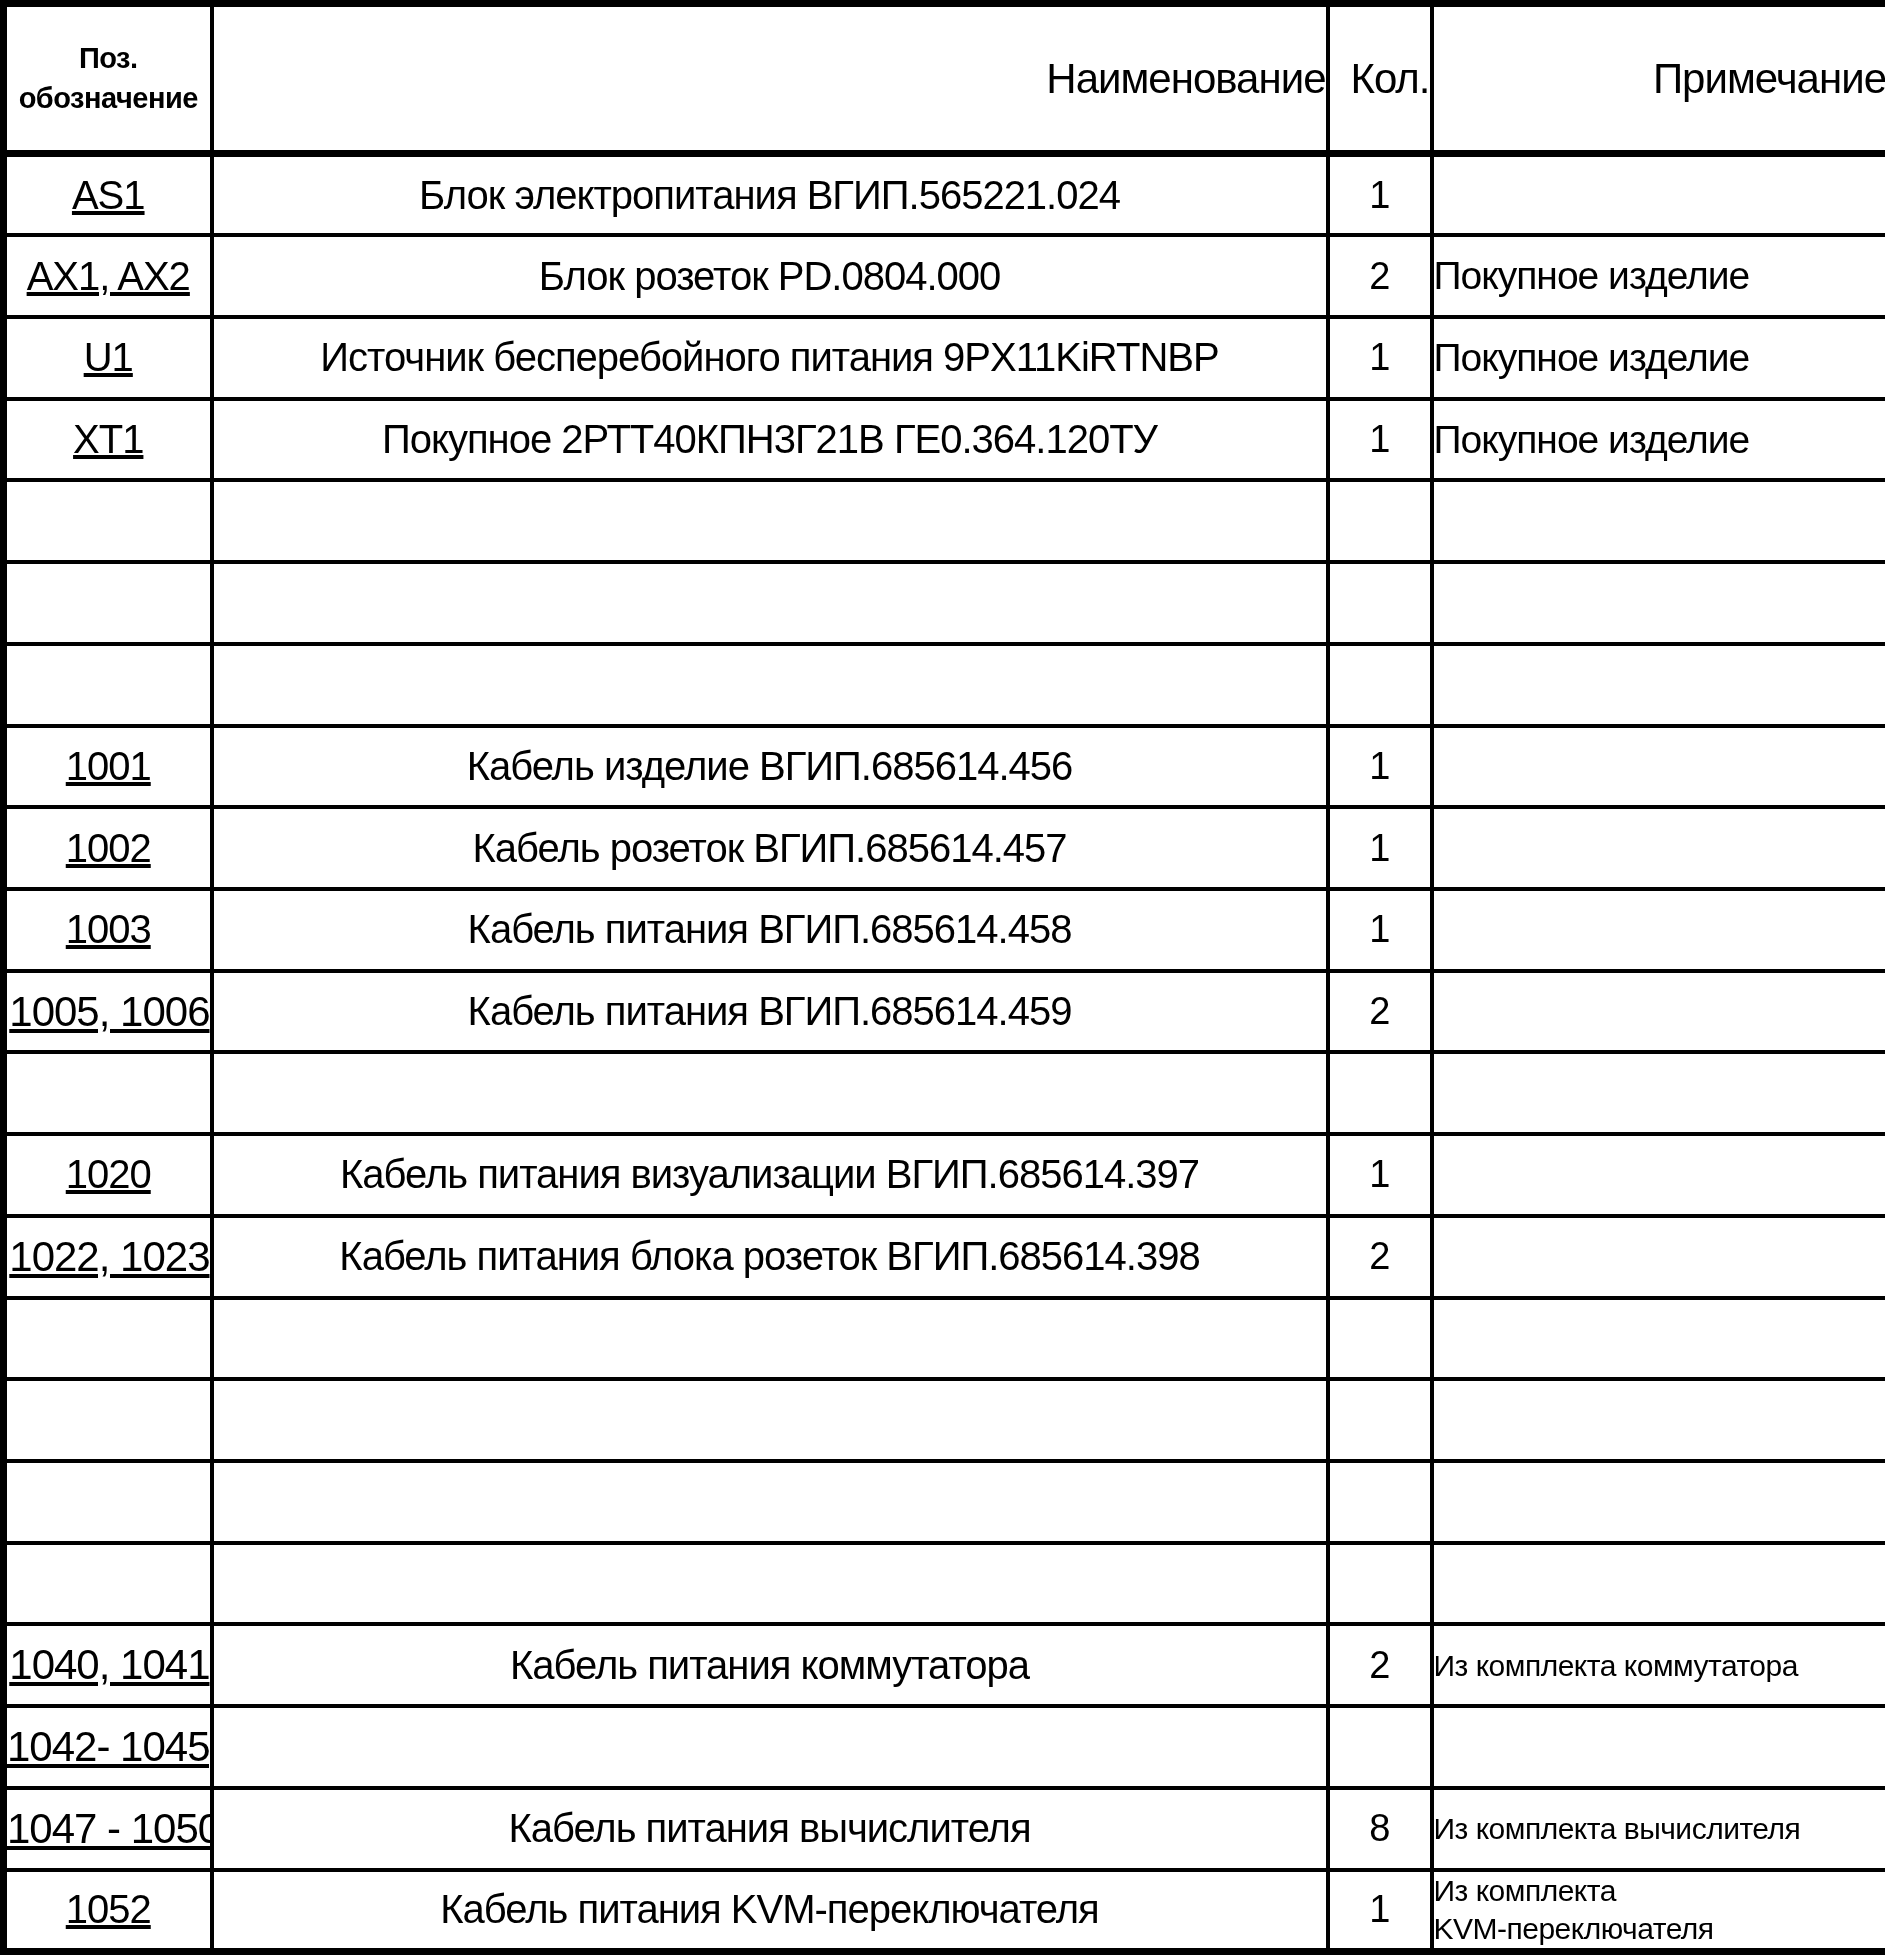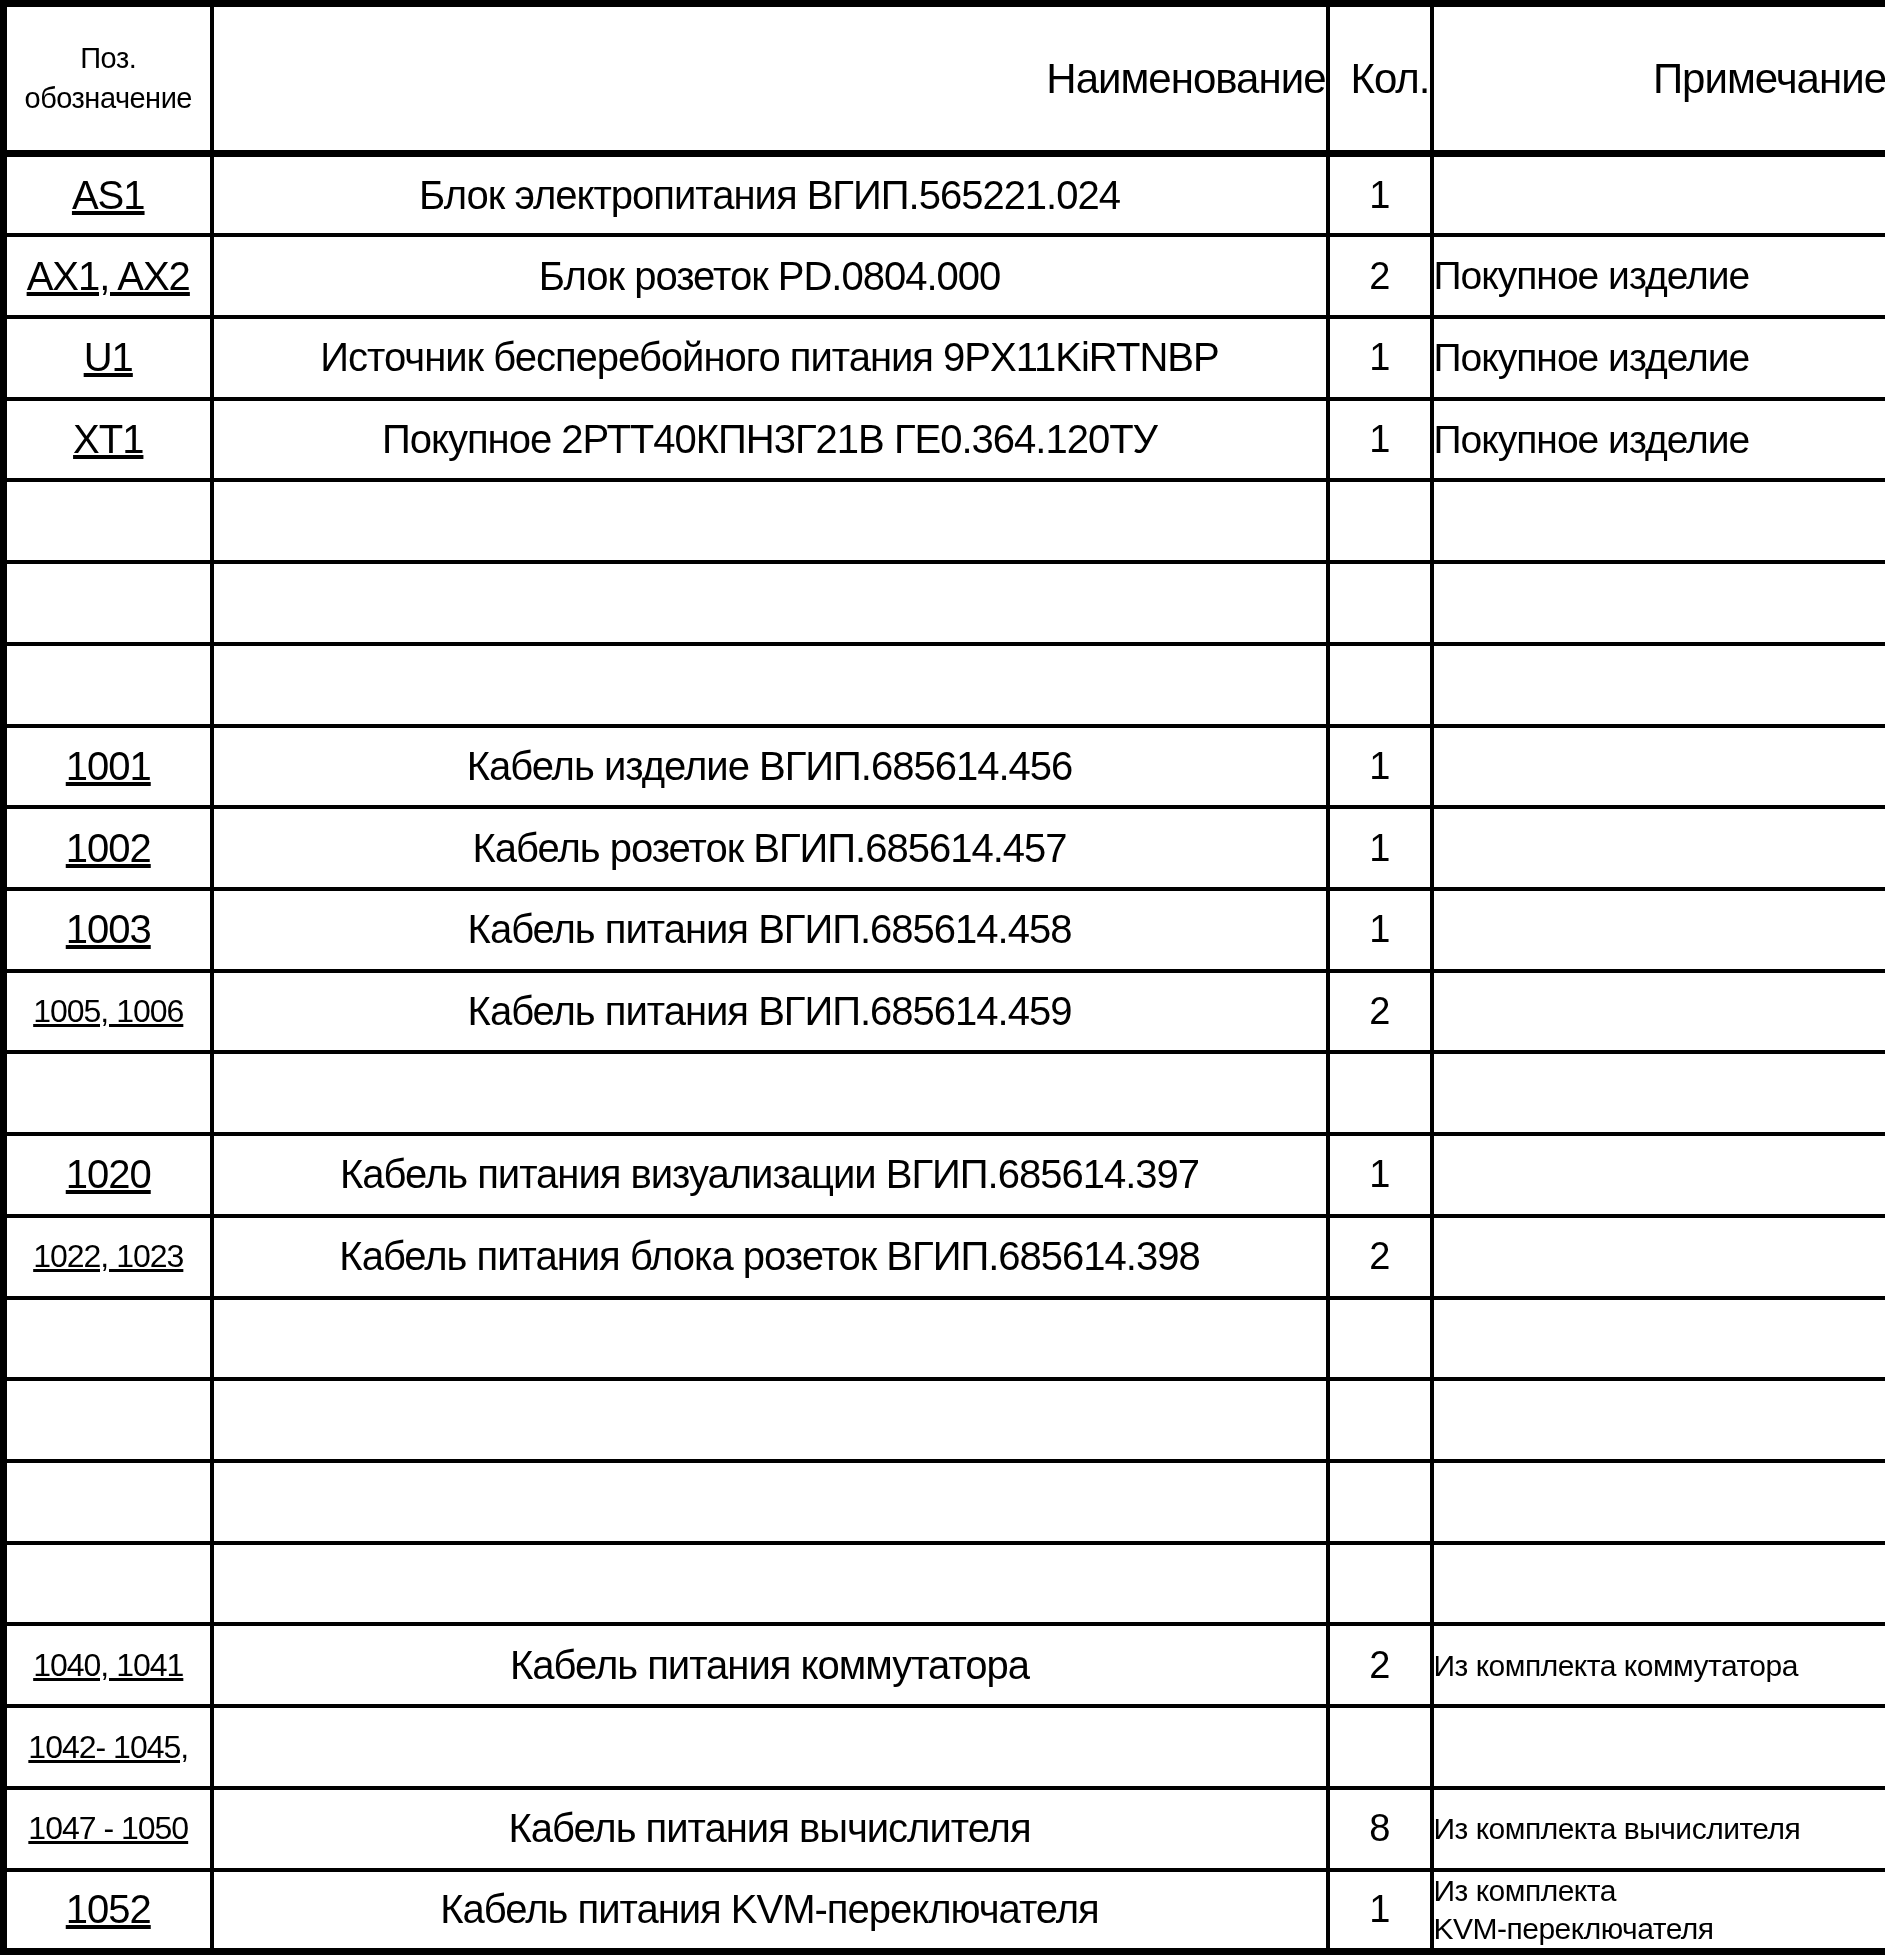--- a/index.html
+++ b/index.html
@@ -37,38 +37,39 @@
   
   table.spec { border: 7px solid #000000; }
   table.spec thead th { border-bottom: 7px solid #000000; height: 143px; }
 
   thead th.h-pos {
     font-size: 29px;
     line-height: 1.35;
     text-align: center;
     white-space: pre-line;
     letter-spacing: -0.5px;
+    font-weight: bold;
   }
   thead th.h-name, thead th.h-qty, thead th.h-note {
     font-size: 42px;
     text-align: right;
     letter-spacing: -1px;
     white-space: nowrap;
   }
 
   tbody tr { height: 81px; }
 
   td.pos {
     font-size: 40px;
     text-align: center;
     letter-spacing: -1px;
     white-space: nowrap;
     text-decoration: underline;
   }
-  td.pos.small-pos { font-size: 32px; letter-spacing: -1px; }
+  td.pos.small-pos { font-size: 42px; letter-spacing: -1px; text-align: right; }
 
   td.name {
     font-size: 40px;
     text-align: center;
     padding-left: 27px;
     letter-spacing: -1px;
     white-space: nowrap;
   }
   td.qty {
     font-size: 38px;

